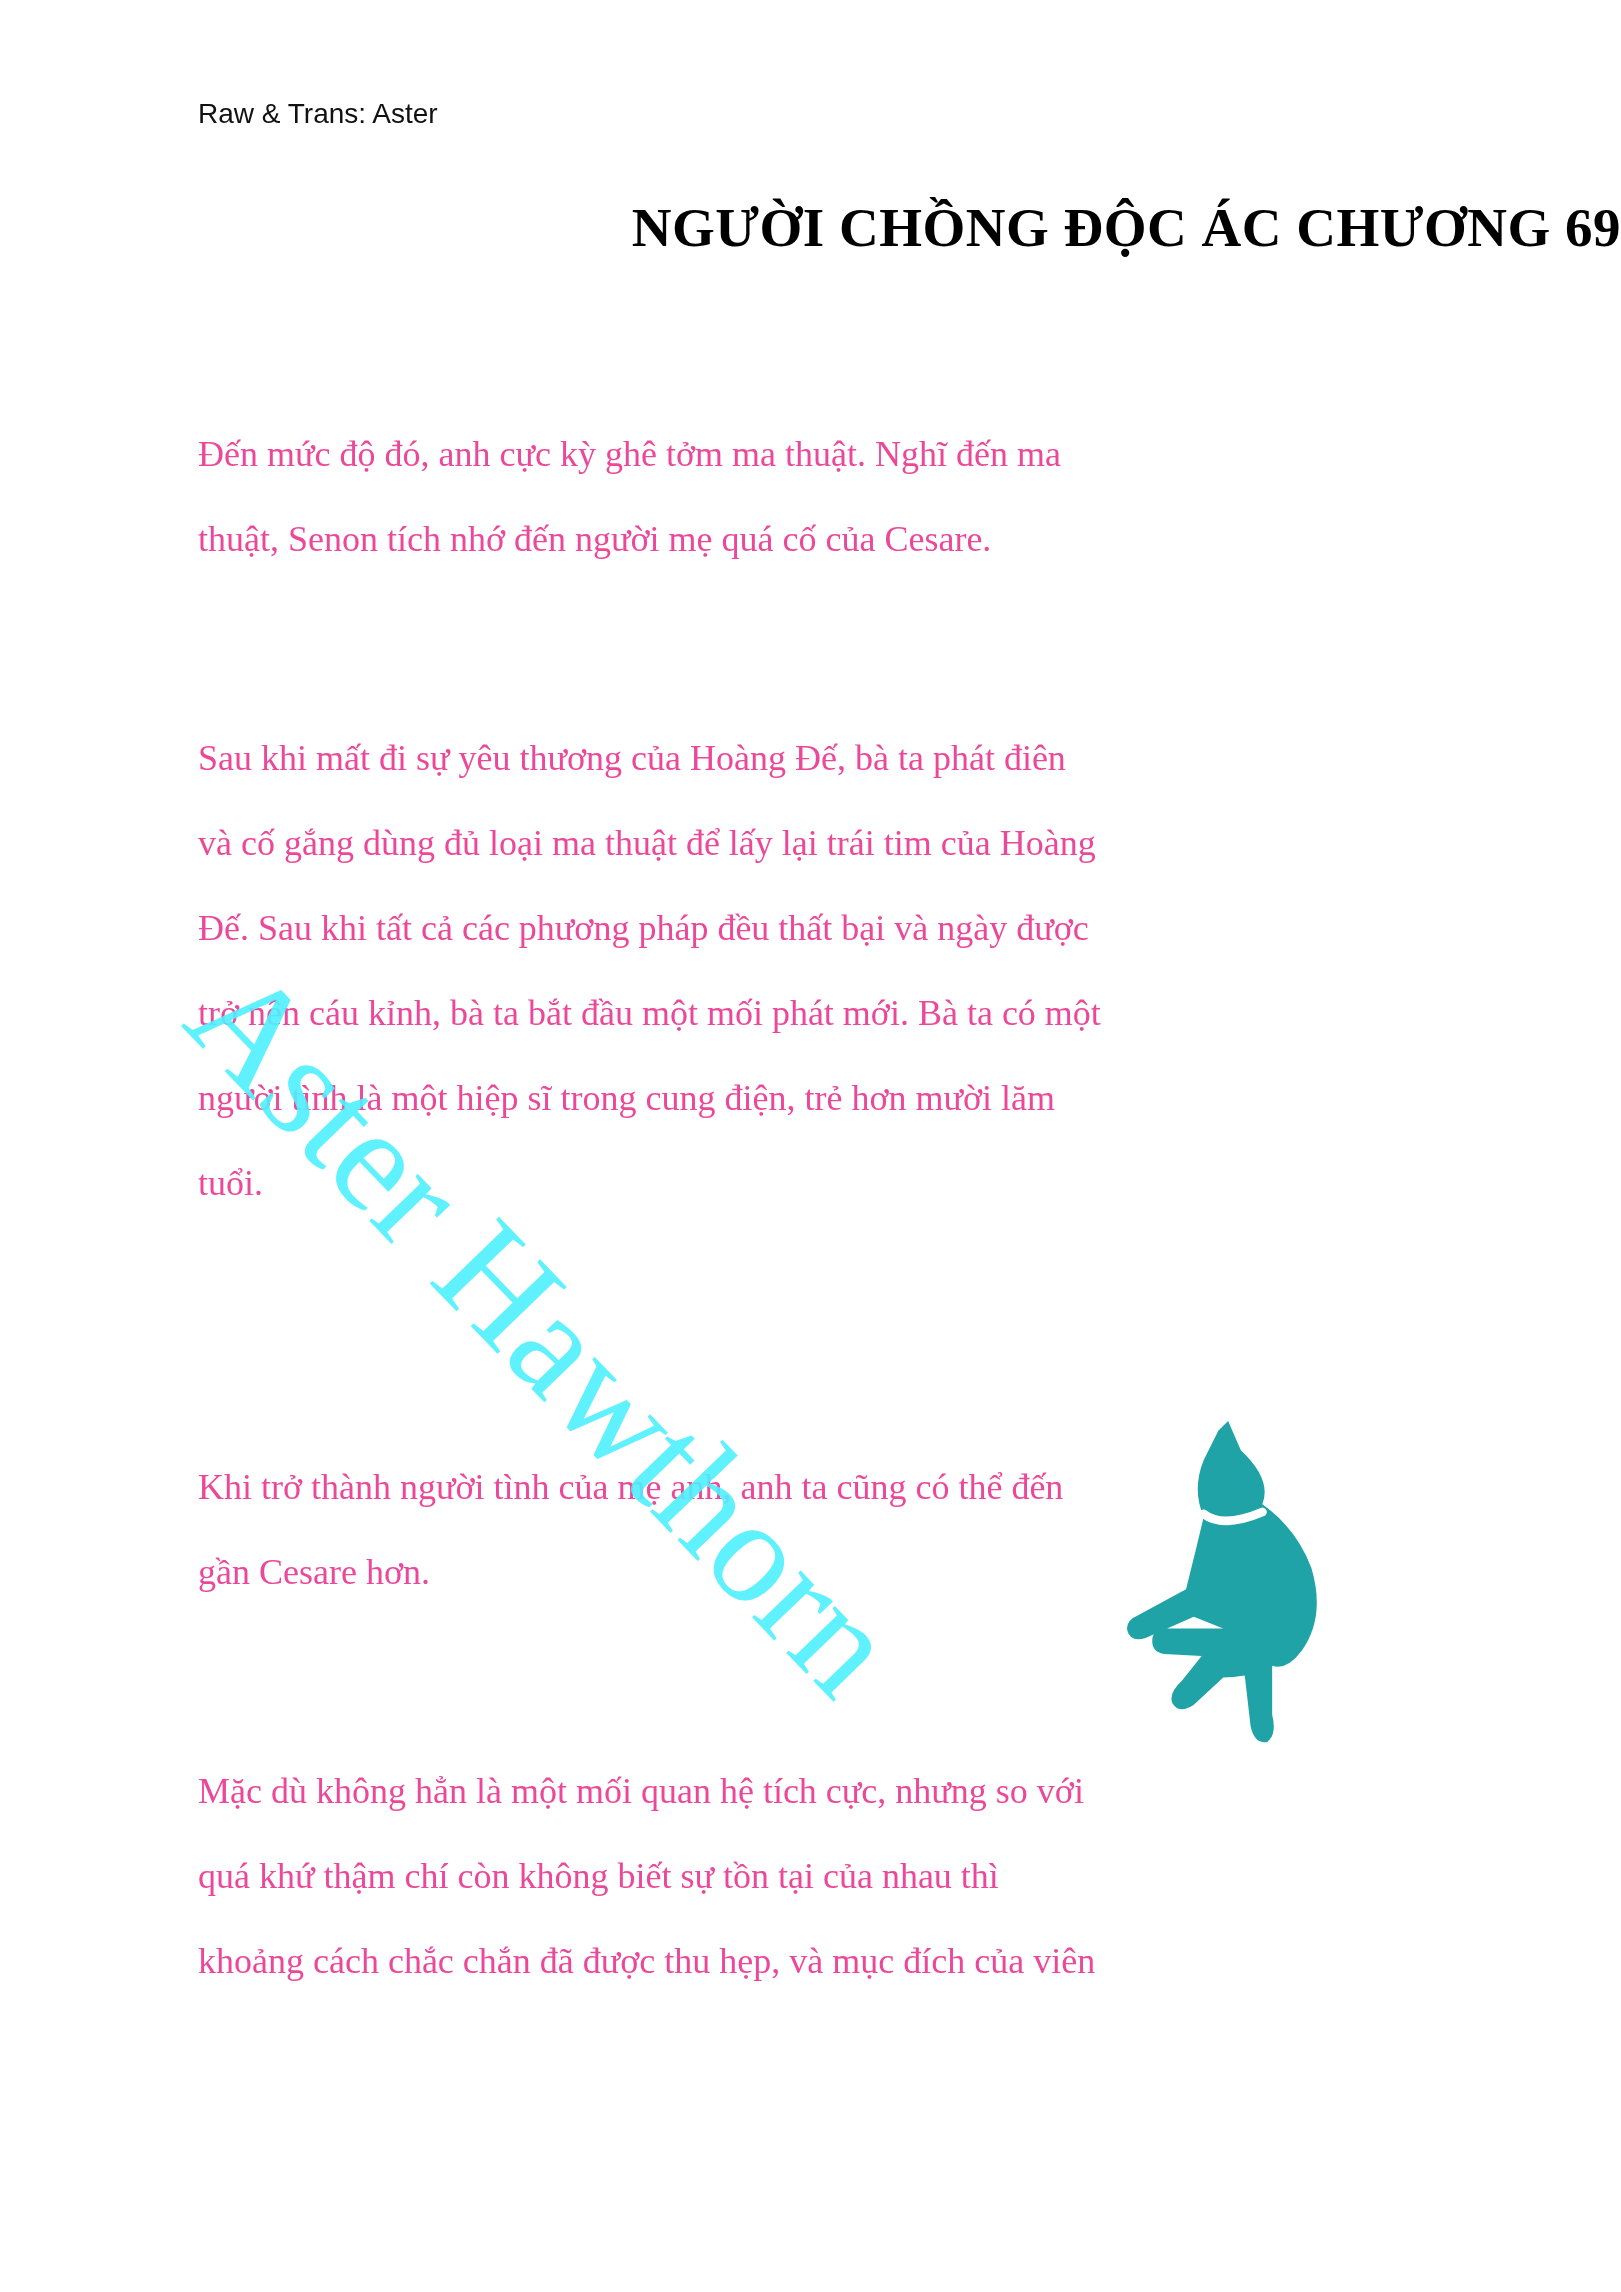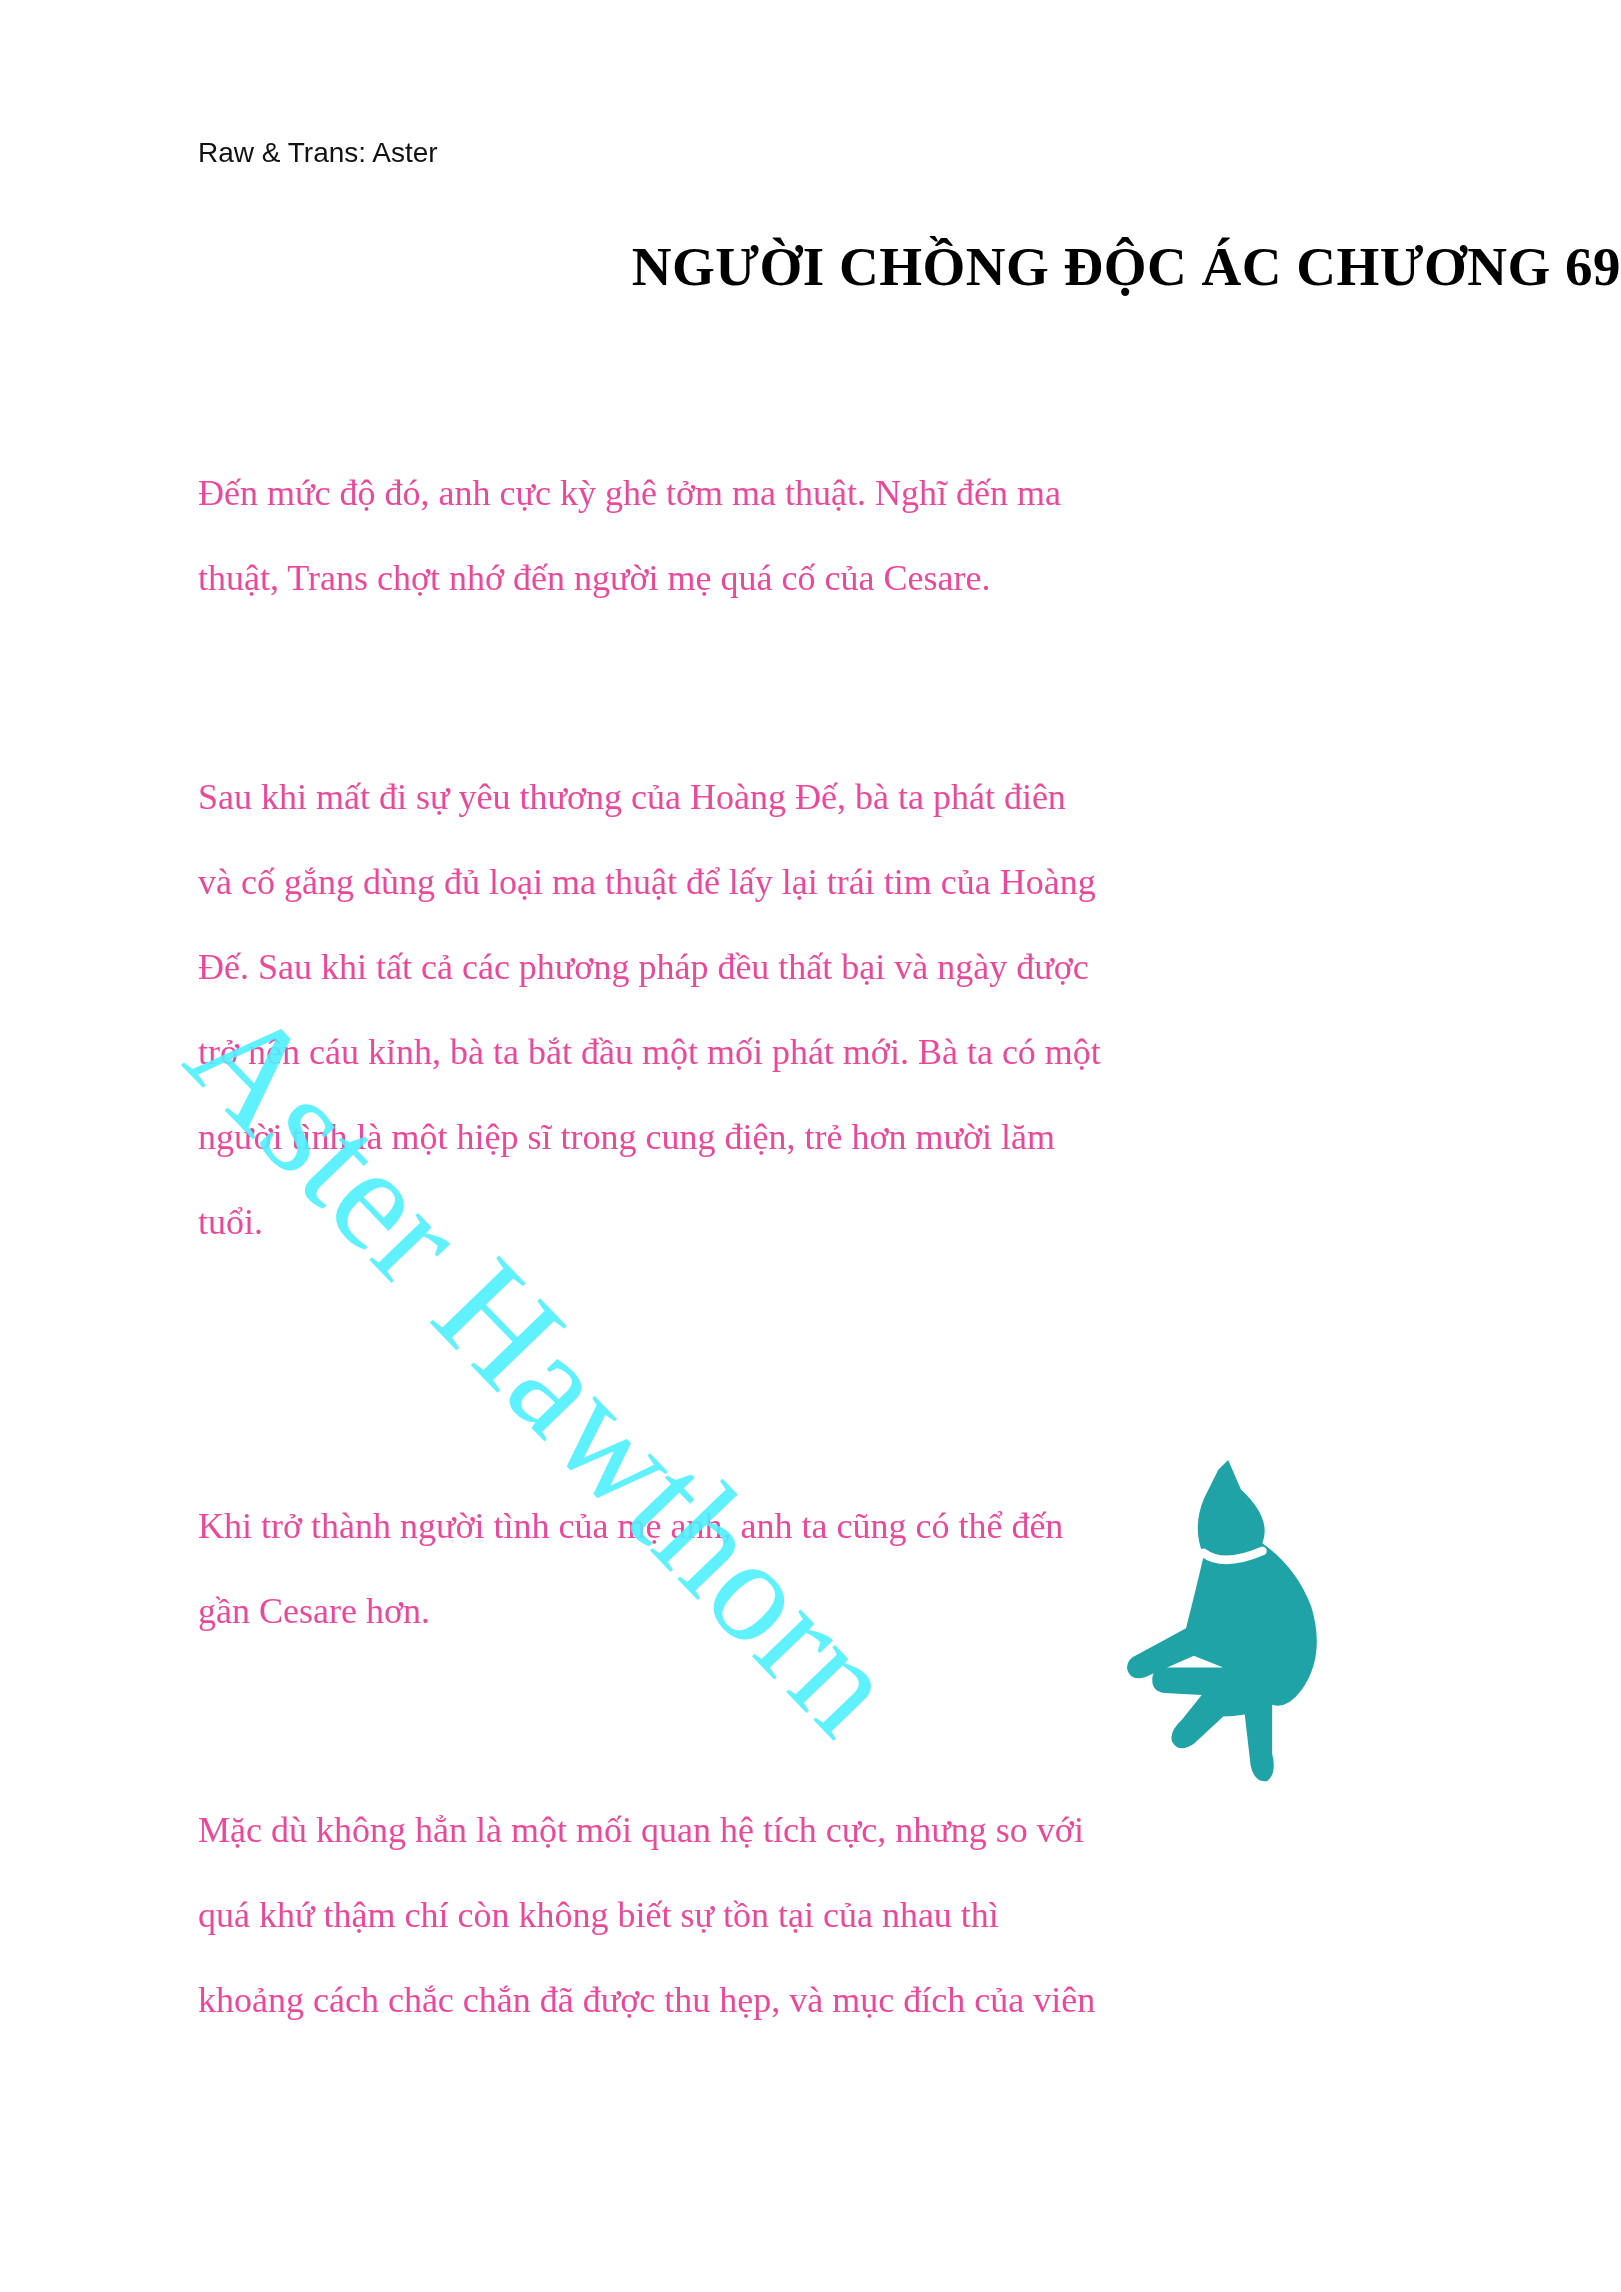--- a/index.html
+++ b/index.html
@@ -1,36 +1,36 @@
 <!DOCTYPE html>
 <html><head>
 <meta charset="utf-8">
 <style>
   html, body { margin:0; padding:0; background:#ffffff; }
   body { width:1621px; height:2293px; position:relative; overflow:hidden; }
-  .page { position:absolute; inset:0;margin-top:39px; }
+  .page { position:absolute; inset:0; }
   .credit { position:absolute; left:198px; top:98px; font-family:"Liberation Sans", sans-serif; font-size:28px; color:#111; }
   .title { position:absolute; left:0; width:1621px; top:196px; text-align:right; font-family:"Liberation Serif", serif; font-weight:bold; font-size:55px; color:#000; letter-spacing:0.5px; }
   .body { position:absolute; left:198px; top:412px; width:1264px; font-family:"Liberation Serif", serif; font-size:36px; line-height:85px; color:#ec4899; }
   .para { margin:0; }
   .gap { height:134px; }
   .watermark { position:absolute; left:206px; top:1000px; transform-origin:0 0; transform:rotate(46deg) translate(0,-98px); font-family:"Liberation Serif", serif; font-size:147px; color:#4ff0ff; white-space:nowrap; opacity:0.9; pointer-events:none; }
   .cat { position:absolute; left:1125px; top:1421px; width:216px; height:323px; }
 </style>
 </head>
 <body>
 
 <div class="page">
   <div class="credit">Raw &amp; Trans: Aster</div>
   <div class="title">NGƯỜI CHỒNG ĐỘC ÁC CHƯƠNG 69</div>
 
   <div class="body">
     <p class="para">
       <span>Đến mức độ đó, anh cực kỳ ghê tởm ma thuật. Nghĩ đến ma</span><br>
-      <span>thuật, Trans chợt nhớ đến người mẹ quá cố của Cesare.</span>
+      <span>thuật, Senon tích nhớ đến người mẹ quá cố của Cesare.</span>
     </p>
     <div class="gap"></div>
     <p class="para">
       <span>Sau khi mất đi sự yêu thương của Hoàng Đế, bà ta phát điên</span><br>
       <span>và cố gắng dùng đủ loại ma thuật để lấy lại trái tim của Hoàng</span><br>
       <span>Đế. Sau khi tất cả các phương pháp đều thất bại và ngày được</span><br>
       <span>trở nên cáu kỉnh, bà ta bắt đầu một mối phát mới. Bà ta có một</span><br>
       <span>người tình là một hiệp sĩ trong cung điện, trẻ hơn mười lăm</span><br>
       <span>tuổi.</span>
     </p>

